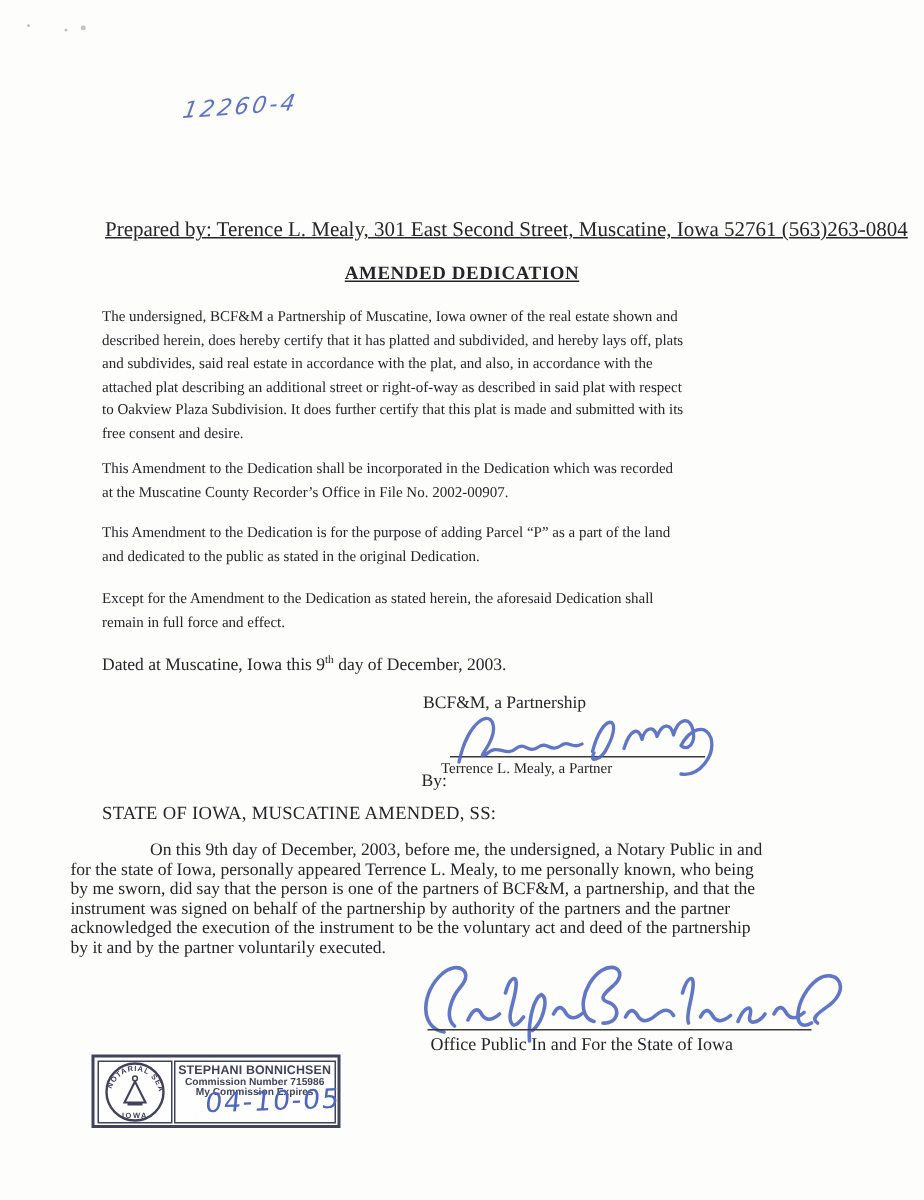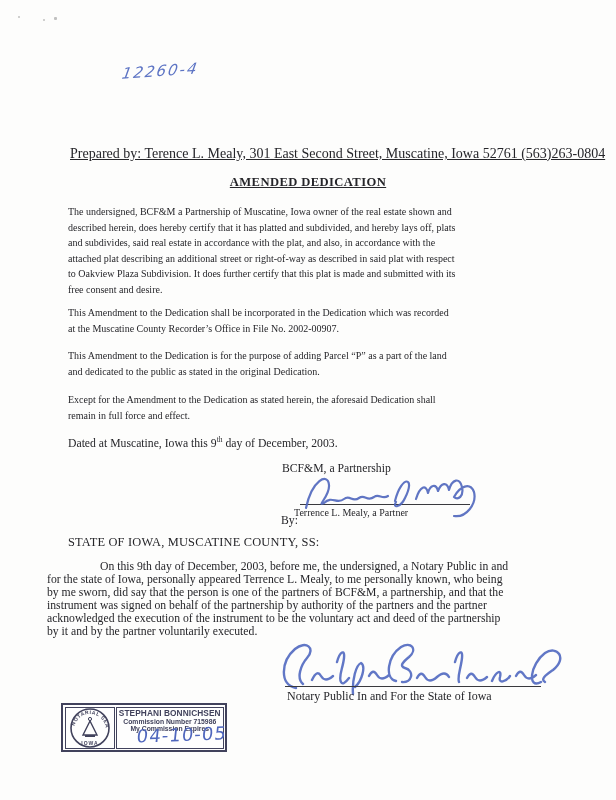--- a/index.html
+++ b/index.html
@@ -114,21 +114,21 @@
   <div class="by-underline"></div>
 
   <svg class="abs partner-sig" width="186" height="60" viewBox="0 0 186 60" aria-label="signature">
     <path d="M10,42 C16,14 32,6 33,19 C34,30 20,41 28,37 C36,29 41,39 48,33 C54,28 56,37 63,32 C69,28 71,36 78,31 C83,27 86,34 92,30
              M99,35 C106,8 120,11 109,32 C105,41 96,43 100,36
              M120,33 C124,20 130,18 132,27 C134,19 140,17 142,25 C145,17 151,15 153,24 C156,13 164,11 166,21 C168,30 162,35 158,31 C164,20 174,16 178,26 C181,38 170,52 158,50" fill="none" stroke="#4f66bd" stroke-width="2.2" stroke-linecap="round" stroke-linejoin="round" opacity="0.9"></path>
   </svg>
 
   <div class="abs partner-name">Terrence L. Mealy, a Partner</div>
 
-  <div class="abs state-line">STATE OF IOWA, MUSCATINE COUNTY, SS:</div>
+  <div class="abs state-line">STATE OF IOWA, MUSCATINE AMENDED, SS:</div>
 
   <p class="abs notary-para">On this 9th day of December, 2003, before me, the undersigned, a Notary Public in and
 for the state of Iowa, personally appeared Terrence L. Mealy, to me personally known, who being
 by me sworn, did say that the person is one of the partners of BCF&amp;M, a partnership, and that the
 instrument was signed on behalf of the partnership by authority of the partners and the partner
 acknowledged the execution of the instrument to be the voluntary act and deed of the partnership
 by it and by the partner voluntarily executed.</p>
 
   <svg class="abs notary-sig" width="292" height="62" viewBox="0 0 292 62" aria-label="signature">
     <path d="M20,52 C3,49 5,25 19,13 C30,4 40,12 31,22 C25,29 20,42 27,48
@@ -139,21 +139,21 @@
              M120,45 C108,42 112,20 125,11 C135,5 142,13 133,21 C127,26 123,30 129,32 C139,35 136,47 126,46
              M141,42 Q145,34 149,41 T161,41 T173,41
              M179,26 C182,15 187,13 186,22 C185,32 181,41 183,46
              M191,42 Q195,34 199,41 T211,41
              M216,45 C220,35 226,33 224,41 C222,48 230,46 234,40
              M240,40 Q244,32 248,39 T260,39
              M265,46 C251,54 254,28 269,17 C281,9 292,22 277,34 C270,39 264,43 269,46" fill="none" stroke="#5068c0" stroke-width="2.4" stroke-linecap="round" stroke-linejoin="round" opacity="0.9"></path>
   </svg>
 
   <div class="notary-underline"></div>
-  <div class="abs notary-title">Notary Public In and For the State of Iowa</div>
+  <div class="abs notary-title">Office Public In and For the State of Iowa</div>
 
   <div class="abs stamp">
     <div class="stamp-seal-box">
       <svg width="44" height="44" viewBox="0 0 44 44">
         <circle cx="22" cy="22" r="19" fill="none" stroke="#41425c" stroke-width="1.6"></circle>
         <path id="arcTop" d="M6,24 A16,16 0 0 1 38,24" fill="none"></path>
         <text font-size="5" font-family="Liberation Sans, sans-serif" fill="#41425c" font-weight="bold" letter-spacing="0.6">
           <textPath href="#arcTop" startOffset="4">NOTARIAL SEAL</textPath>
         </text>
         <circle cx="22" cy="13" r="1.6" fill="none" stroke="#41425c" stroke-width="1"></circle>

